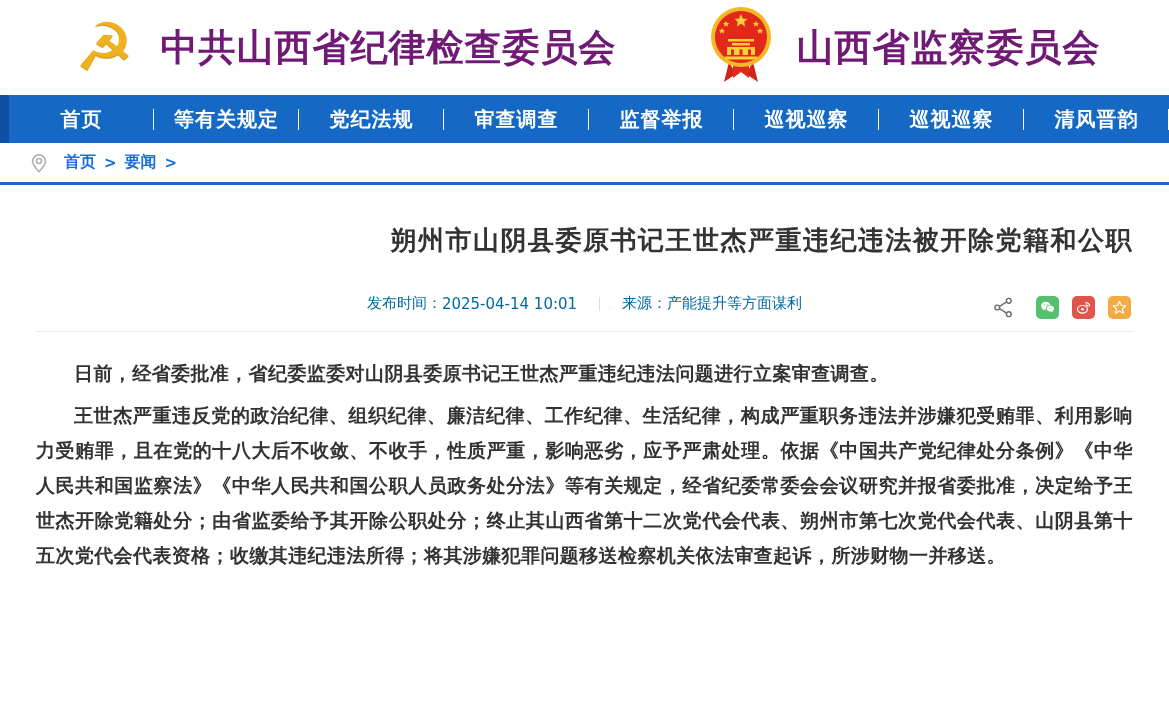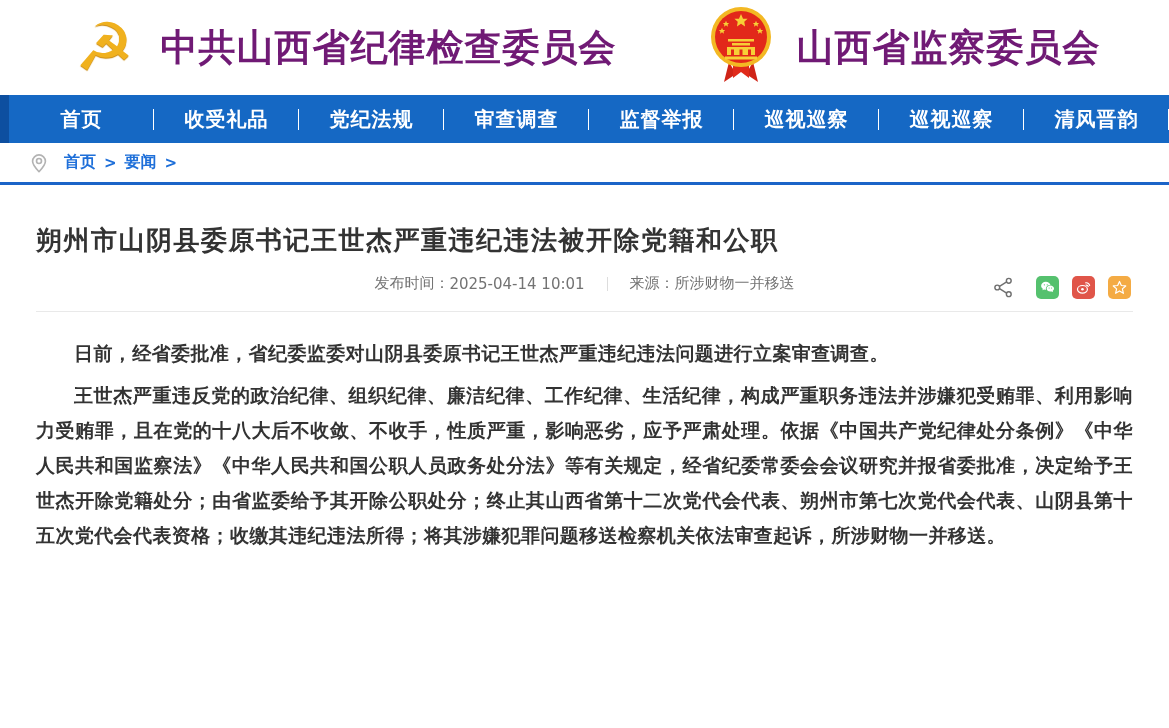--- a/index.html
+++ b/index.html
@@ -23,24 +23,24 @@
 
   
   .crumb-bar { height:42px; display:flex; align-items:center; padding-left:28px;
     border-bottom:3px solid #1b64c8; background:#fff; }
   .pin-icon { width:22px; height:22px; margin-right:14px; }
   .crumb { color:#1e6fd9; font-size:16px; font-weight:700; text-decoration:none; cursor:pointer; }
   .crumb-sep { color:#1e6fd9; font-size:15px; font-weight:700; margin:0 8px; }
 
   
   .article { padding:0 36px; }
-  .article-title { margin-top:38px; text-align:left; font-size:26px; font-weight:700;
+  .article-title { margin-top:38px; text-align:right; font-size:26px; font-weight:700;
     color:#333; letter-spacing:1.5px; }
-  .meta-row { position:relative; margin-top:14px; padding-bottom:16px; border-bottom:1px solid #e9e9e9;
-    display:flex; align-items:center; justify-content:center; color:#737373; font-size:15px; height:40px; }
+  .meta-row { position:relative; margin-top:34px; padding-bottom:16px; border-bottom:1px solid #e9e9e9;
+    display:flex; align-items:center; justify-content:center; color:#0369a1; font-size:15px; height:40px; }
   .meta-item { display:flex; align-items:center; }
   .meta-divider { width:1px; height:14px; background:#ddd; margin:0 22px; }
   .share-box { position:absolute; right:2px; top:4px; display:flex; align-items:center; gap:13px; }
   .share-nodes { width:23px; height:23px; margin-right:8px; cursor:pointer; }
   .share-btn { width:23px; height:23px; border-radius:5px; display:flex; align-items:center;
     justify-content:center; cursor:pointer; }
   .share-btn svg { width:17px; height:17px; }
 
   .article-body { margin-top:24px; }
   .article-body p { font-size:19px; color:#333; line-height:35px; text-align:justify;
@@ -76,21 +76,21 @@
         <rect x="16" y="50.5" width="32" height="3" fill="#f7cf36"></rect>
       </svg>
     </span>
     <span class="org-name">山西省监察委员会</span>
   </div>
 </header>
 
 <nav class="main-nav">
   <span class="nav-edge"></span>
   <a class="nav-item">首页</a>
-  <a class="nav-item">收受礼品</a>
+  <a class="nav-item">等有关规定</a>
   <a class="nav-item">党纪法规</a>
   <a class="nav-item">审查调查</a>
   <a class="nav-item">监督举报</a>
   <a class="nav-item">巡视巡察</a>
   <a class="nav-item">巡视巡察</a>
   <a class="nav-item">清风晋韵</a>
 </nav>
 
 <div class="crumb-bar">
   <svg class="pin-icon" viewBox="0 0 24 24" fill="none" stroke="#b3b3b3" stroke-width="1.8" stroke-linejoin="round">
@@ -107,21 +107,21 @@
   <h1 class="article-title">朔州市山阴县委原书记王世杰严重违纪违法被开除党籍和公职</h1>
 
   <div class="meta-row">
     <span class="meta-item">
       <span>发布时间：</span>
       <span>2025-04-14 10:01</span>
     </span>
     <span class="meta-divider"></span>
     <span class="meta-item">
       <span>来源：</span>
-      <span>所涉财物一并移送</span>
+      <span>产能提升等方面谋利</span>
     </span>
 
     <span class="share-box">
       <svg class="share-nodes" viewBox="0 0 24 24" fill="none" stroke="#6f6f6f" stroke-width="1.5">
         <circle cx="5.5" cy="12" r="2.5"></circle>
           <circle cx="17.5" cy="5" r="2.5"></circle>
           <circle cx="17.5" cy="19" r="2.5"></circle>
         <line x1="7.8" y1="10.8" x2="15.3" y2="6.1"></line>
           <line x1="7.8" y1="13.2" x2="15.3" y2="17.9"></line>
       </svg>

